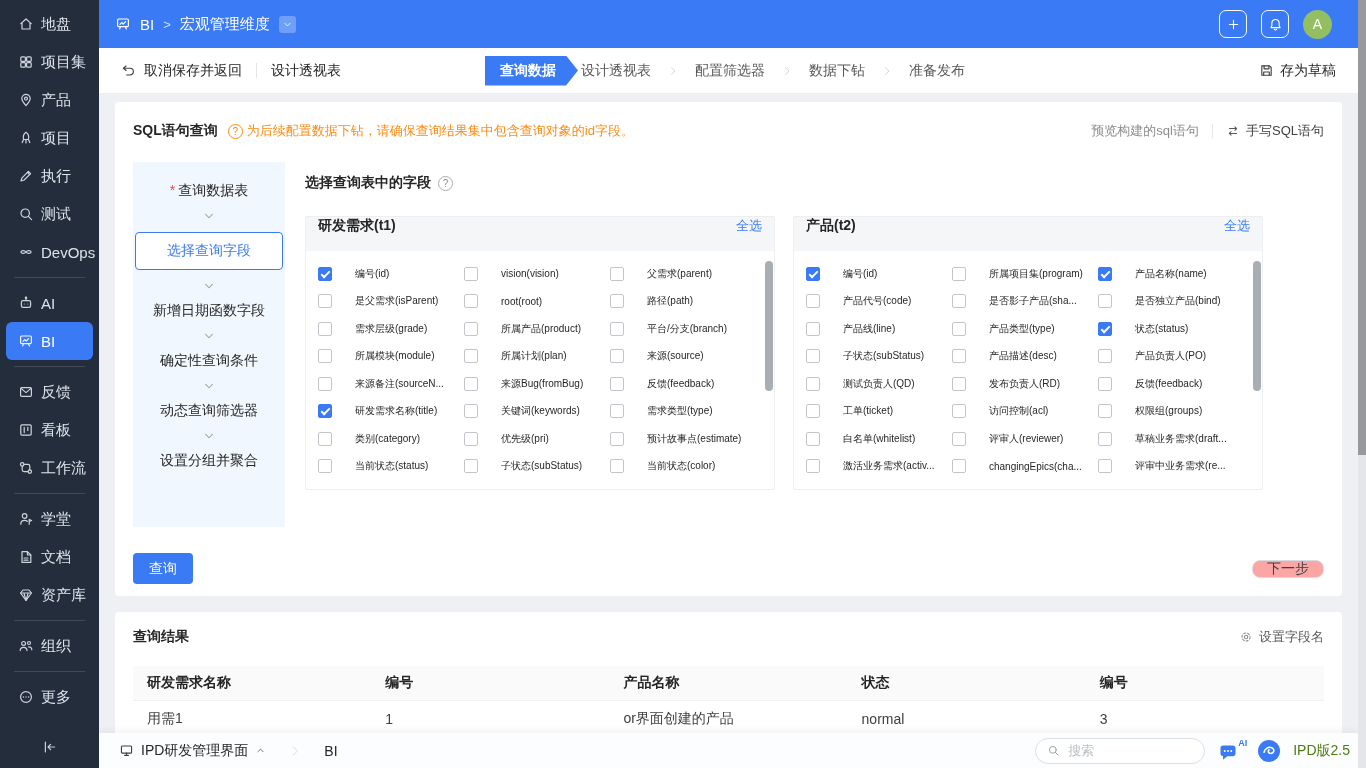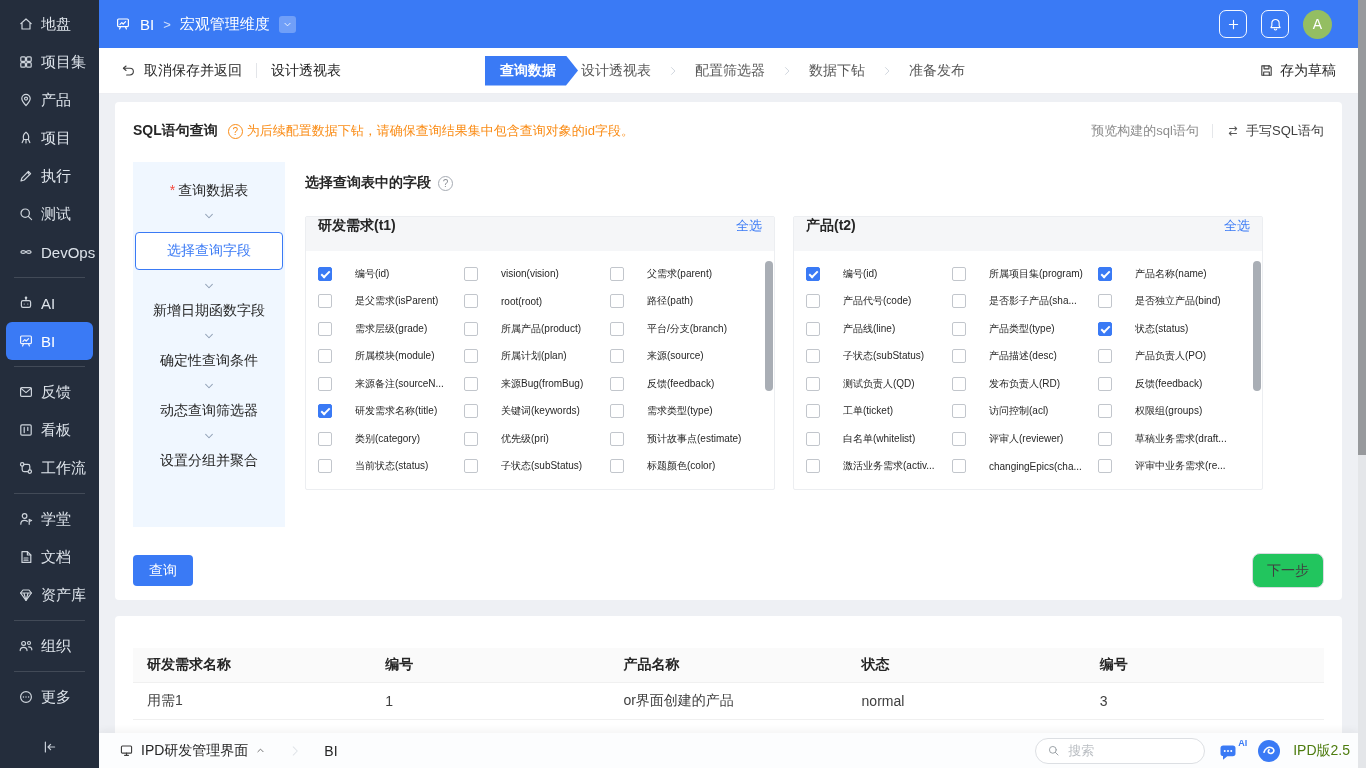--- a/index.html
+++ b/index.html
@@ -81,21 +81,21 @@
   .field{display:flex;align-items:center;gap:23px;font-size:10px;color:#262626;white-space:nowrap;overflow:hidden;cursor:pointer;padding-right:4px}
   .field span{overflow:hidden;text-overflow:clip}
   .cb{width:14px;height:14px;border:1px solid #c2c6cc;border-radius:2px;background:#fff;flex:none;position:relative}
   .cb.checked{background:var(--accent);border-color:var(--accent)}
   .cb.checked::after{content:'';position:absolute;left:4px;top:1px;width:3px;height:7px;border:solid #fff;border-width:0 2px 2px 0;transform:rotate(45deg)}
   .fp-scroll{position:absolute;right:1px;top:4px;bottom:4px;width:8px}
   .fp-thumb{position:absolute;top:6px;right:0;width:8px;height:130px;background:#a9aeb5;border-radius:4px;cursor:pointer}
 
   .btn-row{display:flex;margin-top:26px;align-items:center}
   .btn-primary{background:var(--accent);color:#fff;font-size:14px;padding:0 16px;height:31px;border-radius:4px;display:flex;align-items:center;border:none;cursor:pointer;font-family:Liberation Mono, monospace}
-  .btn-default{margin-left:auto;background:#22c55e;border:1px solid #d9dce1;color:#404040;font-size:14px;height:35px;padding:0 14px;border-radius:8px;display:flex;align-items:center;cursor:pointer;font-family:inherit}
+  .btn-default{margin-left:auto;background:#fca5a5;border:1px solid #d9dce1;color:#404040;font-size:14px;height:18px;padding:0 14px;border-radius:8px;display:flex;align-items:center;cursor:pointer;font-family:inherit}
 
   .card2{margin-top:16px;padding:14px 18px;height:170px}
   .r-head{display:flex;align-items:center;height:22px}
   .r-title{font-size:14px;font-weight:bold;color:#262626}
   .r-set{margin-left:auto;display:flex;align-items:center;gap:6px;font-size:13px;color:#595959;cursor:pointer}
   .r-set .ico{width:14px;height:14px;color:#8c8c8c}
   table{width:100%;border-collapse:collapse;margin-top:18px;table-layout:fixed}
   th{background:#fafafa;font-size:14px;font-weight:bold;color:#262626;text-align:left;padding:8px 14px;border-bottom:1px solid #f0f0f0}
   td{font-size:14px;color:#404040;padding:9px 14px;border-bottom:1px solid #f0f0f0}
 
@@ -545,21 +545,21 @@
                 <label class="field">
                   <span class="cb"></span>
                   <span>当前状态(status)</span>
                 </label>
                 <label class="field">
                   <span class="cb"></span>
                   <span>子状态(subStatus)</span>
                 </label>
                 <label class="field">
                   <span class="cb"></span>
-                  <span>标题颜色(color)</span>
+                  <span>当前状态(color)</span>
                 </label>
                 <div class="fp-scroll">
                   <div class="fp-thumb"></div>
                 </div>
               </div>
             </div>
             <div class="fpanel">
               <div class="fp-head">
                 <span>产品(t2)</span>
                 <span class="fp-all">全选</span>
@@ -670,20 +670,32 @@
       </div>
     </div>
 
     <div class="btn-row">
       <button class="btn-primary">查询</button>
       <button class="btn-default">下一步</button>
     </div>
   </div>
 
   <div class="card card2">
+    <div class="r-head">
+      <span class="r-title">查询结果</span>
+      <span class="r-set">
+        <span class="ico">
+            <svg viewBox="0 0 16 16" fill="none" stroke="currentColor" stroke-width="1.2" stroke-linecap="round" stroke-linejoin="round">
+              <circle cx="8" cy="8" r="2"></circle>
+              <circle cx="8" cy="8" r="4.6" stroke-dasharray="2.4 2.2"></circle>
+            </svg>
+          </span>
+        <span>设置字段名</span>
+      </span>
+    </div>
     <table>
       <thead>
           <tr>
             <th>研发需求名称</th>
             <th>编号</th>
             <th>产品名称</th>
             <th>状态</th>
             <th>编号</th>
           </tr>
         </thead>

